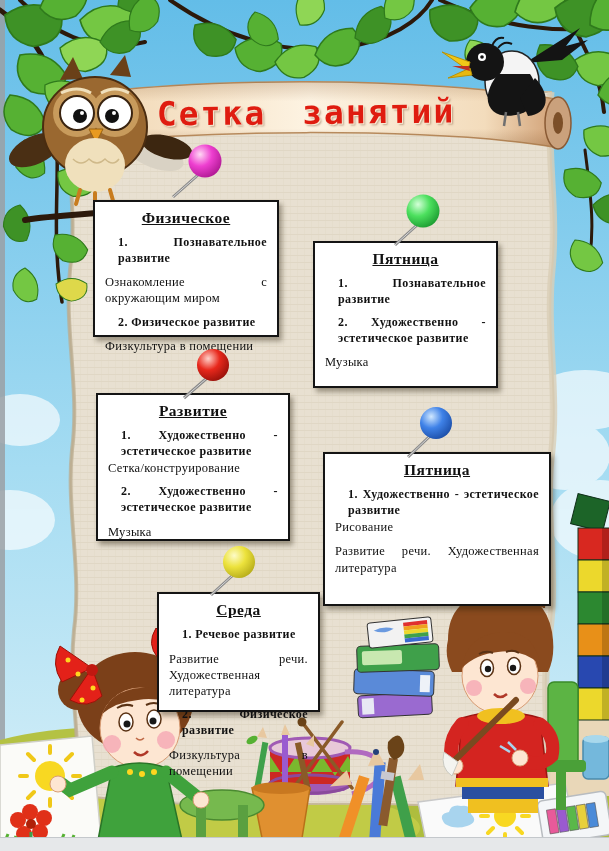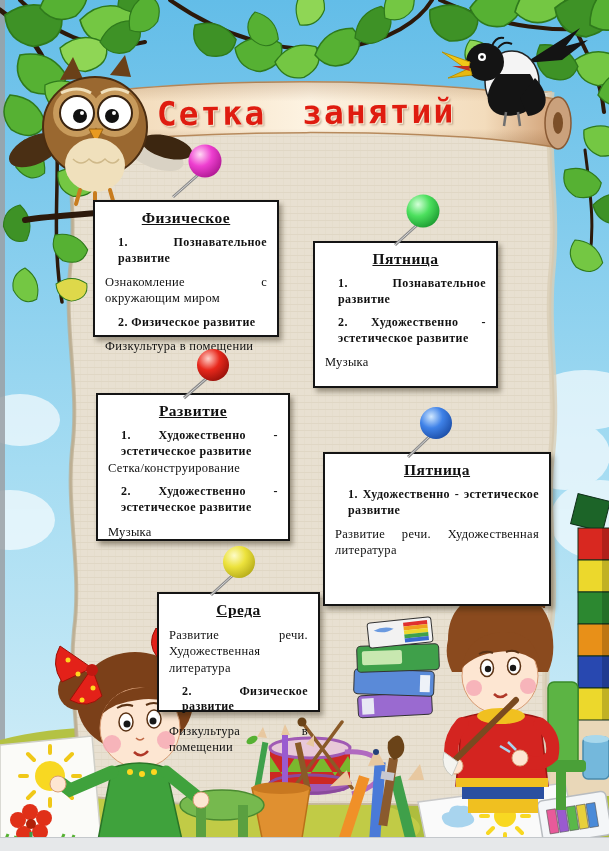--- a/index.html
+++ b/index.html
@@ -396,35 +396,37 @@
 <div class="card" style="left:96px;top:393px;width:194px;height:148px">
   <div class="day">Развитие</div>
   <div class="h">1. Художественно - эстетическое развитие</div>
   <div class="d tight">Сетка/конструирование</div>
   <div class="h">2. Художественно - эстетическое развитие</div>
   <div class="d">Музыка</div>
 </div>
 
 <div class="card" style="left:157px;top:592px;width:163px;height:120px">
   <div class="day">Среда</div>
+  <div class="h">1. Речевое развитие</div>
   <div class="d">Развитие речи. Художественная литература</div>
   <div class="h">2. Физическое развитие</div>
   <div class="d">Физкультура в помещении</div>
 </div>
 
 <div class="card" style="left:313px;top:241px;width:185px;height:147px">
   <div class="day">Пятница</div>
   <div class="h">1. Познавательное развитие</div>
   <div class="h">2. Художественно - эстетическое развитие</div>
   <div class="d">Музыка</div>
 </div>
 
 <div class="card" style="left:323px;top:452px;width:228px;height:154px">
   <div class="day">Пятница</div>
   <div class="h">1. Художественно - эстетическое развитие</div>
+  <div class="d tight">Рисование</div>
   <div class="d">Развитие речи. Художественная литература</div>
 </div>
 
 <svg class="pins-layer" viewBox="0 0 609 851">
   <defs>
     <radialGradient id="pin0" cx="0.35" cy="0.3" r="0.8">
       <stop offset="0" stop-color="#ffd8f4"></stop>
       <stop offset="0.45" stop-color="#ee3fd0"></stop>
       <stop offset="1" stop-color="#a8148c"></stop>
     </radialGradient>

